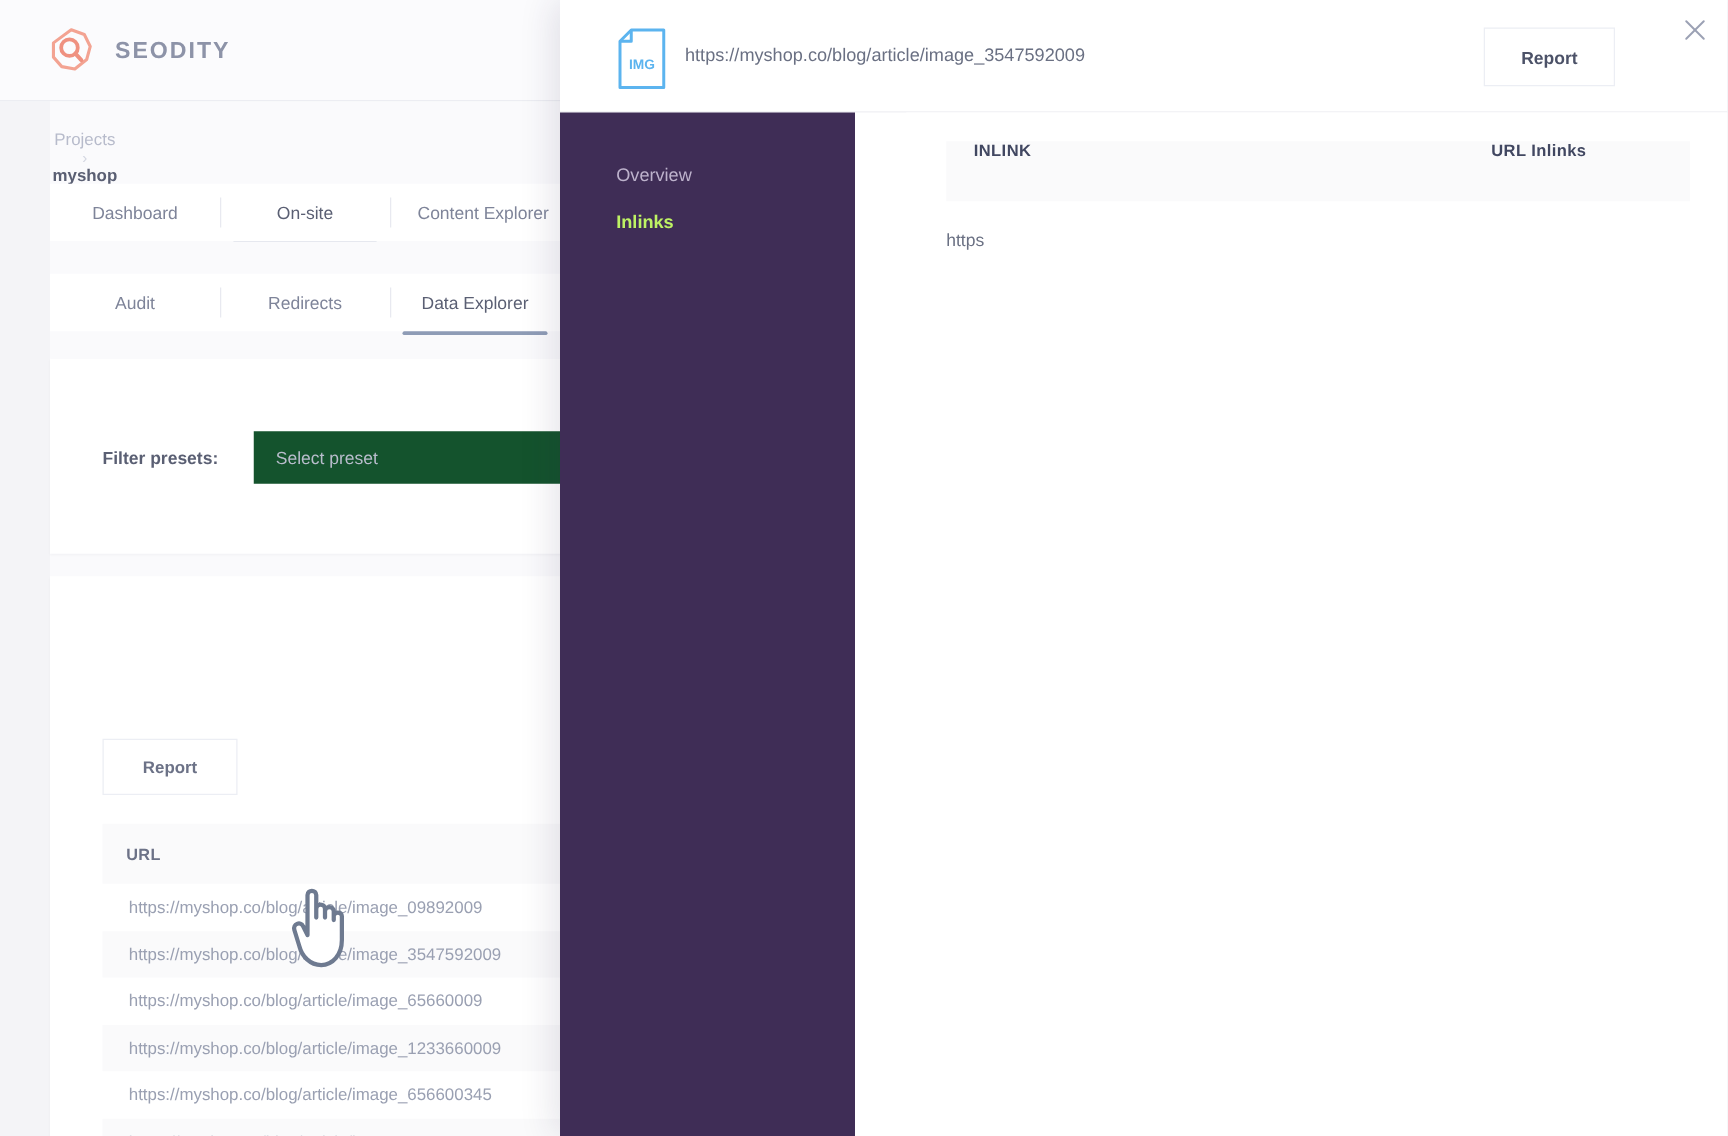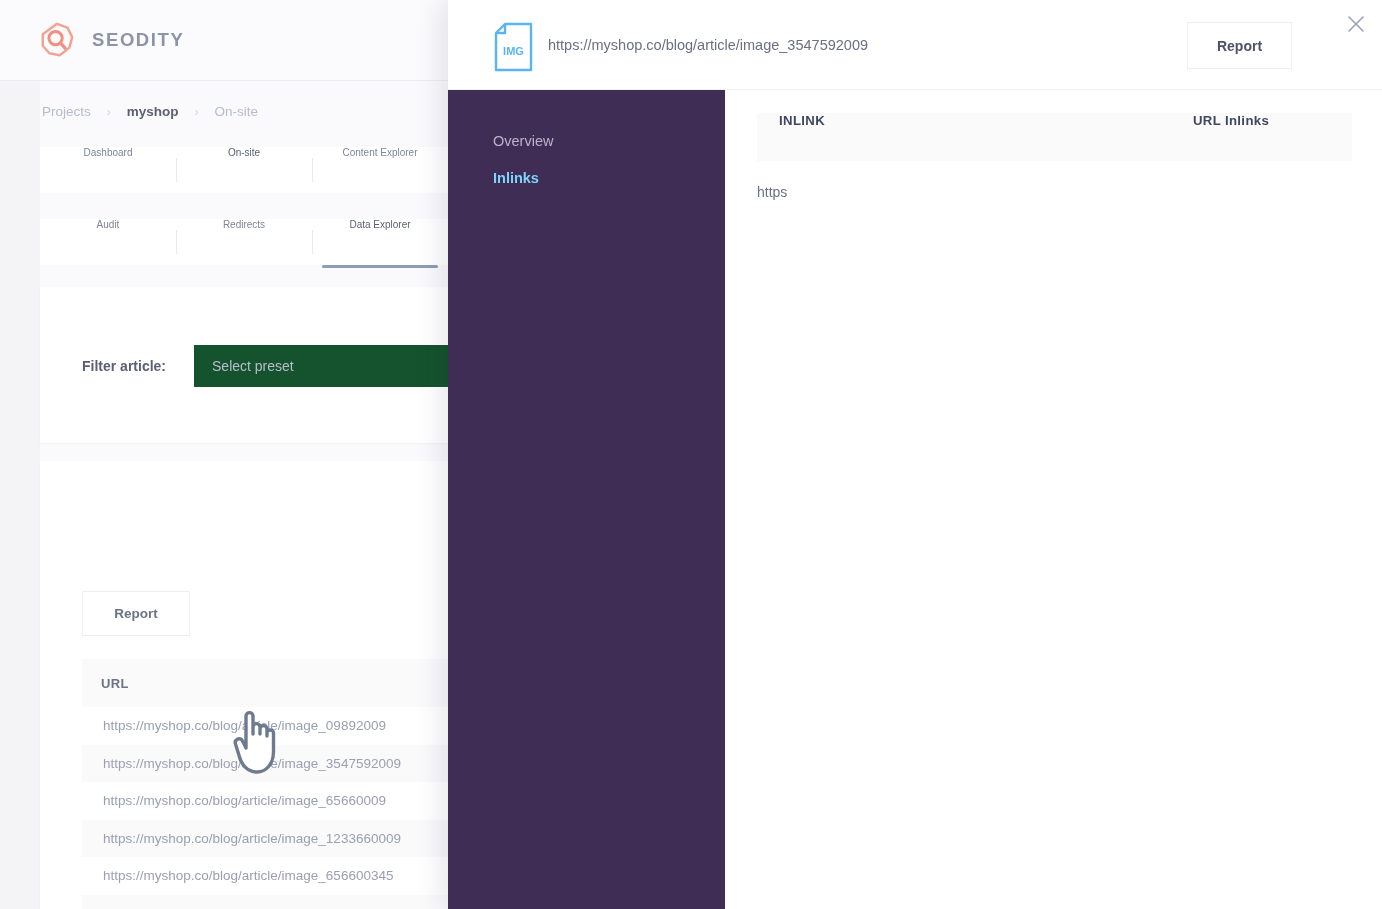--- a/index.html
+++ b/index.html
@@ -42,38 +42,39 @@
     left: 40px; top: 81px;
     width: 1302px; bottom: 0;
     background: #fafafc;
   }
 
   .breadcrumb {
     position: absolute; left: 0px; top: 23px;
     font-size: 13.5px;
     display: flex; align-items: center; gap: 0px;
     white-space: nowrap;
+    flex-direction: column;
   }
   .bc-item { color: #b7bbcb; padding: 0 2px; }
   .bc-item.strong { color: #5a5f73; font-weight: 600; }
   .bc-sep { color: #d3d6e1; margin: 0 14px; font-size: 12px; }
 
   .tabbar {
     position: absolute; left: 0; width: 1302px;
     background: #ffffff;
     height: 46px;
     display: flex; align-items: stretch;
   }
   .tabbar.one { top: 66px; }
   .tabbar.two { top: 138px; }
   .tab {
     position: relative;
-    display: flex; justify-content: center;
+    display: flex; align-items: center; justify-content: center;
     min-width: 136px; padding: 0 22px;
-    font-size: 10px; color: #7e8499;
+    font-size: 14px; color: #7e8499;
     white-space: nowrap;
   }
   .tab + .tab::before {
     content: ""; position: absolute; left: 0; top: 11px; bottom: 11px;
     width: 1px; background: #e8e9f0;
   }
   .tab.active { color: #5a5f73; }
   .tab.active::after {
     content: ""; position: absolute;
     left: 10px; right: 10px; bottom: -3px; height: 3px;
@@ -158,29 +159,29 @@
     display: flex; align-items: center; justify-content: center;
     font-size: 14px; font-weight: 700; color: #4c5268;
   }
   .modal-close {
     position: absolute; right: 12px; top: 10px;
     width: 28px; height: 28px;
     display: flex; align-items: center; justify-content: center;
   }
 
   .modal-side {
-    position: absolute; left: 0; top: 90px; width: 277px; bottom: 0;
+    position: absolute; left: 0; top: 90px; width: 236px; bottom: 0;
     background: #3f2d56;
   }
   .side-item {
     position: absolute; left: 45px;
     font-size: 14.5px;
   }
   .side-item.overview { top: 43px; color: #bdb2cc; }
-  .side-item.inlinks  { top: 80px; color: #7dd3fc; font-weight: 700; }
+  .side-item.inlinks  { top: 80px; color: #bef264; font-weight: 700; }
 
   .modal-body {
     position: absolute; left: 277px; top: 90px; right: 0; bottom: 0;
     background: #ffffff;
   }
   .in-table {
     position: absolute; left: 32px; top: 23px; right: 30px;
   }
   .in-head {
     height: 48px; background: #fafafb;
@@ -247,21 +248,21 @@
         <div class="tab">
           <span>Redirects</span>
         </div>
         <div class="tab active">
           <span>Data Explorer</span>
         </div>
       </div>
 
       <div class="card filters">
         <div class="filter-row">
-          <span class="filter-label">Filter article:</span>
+          <span class="filter-label">Filter presets:</span>
           <div class="filter-input">
             <span>Select preset</span>
           </div>
         </div>
       </div>
 
       <div class="card results">
         <div class="report-btn-bg">
           <span>Report</span>
         </div>

